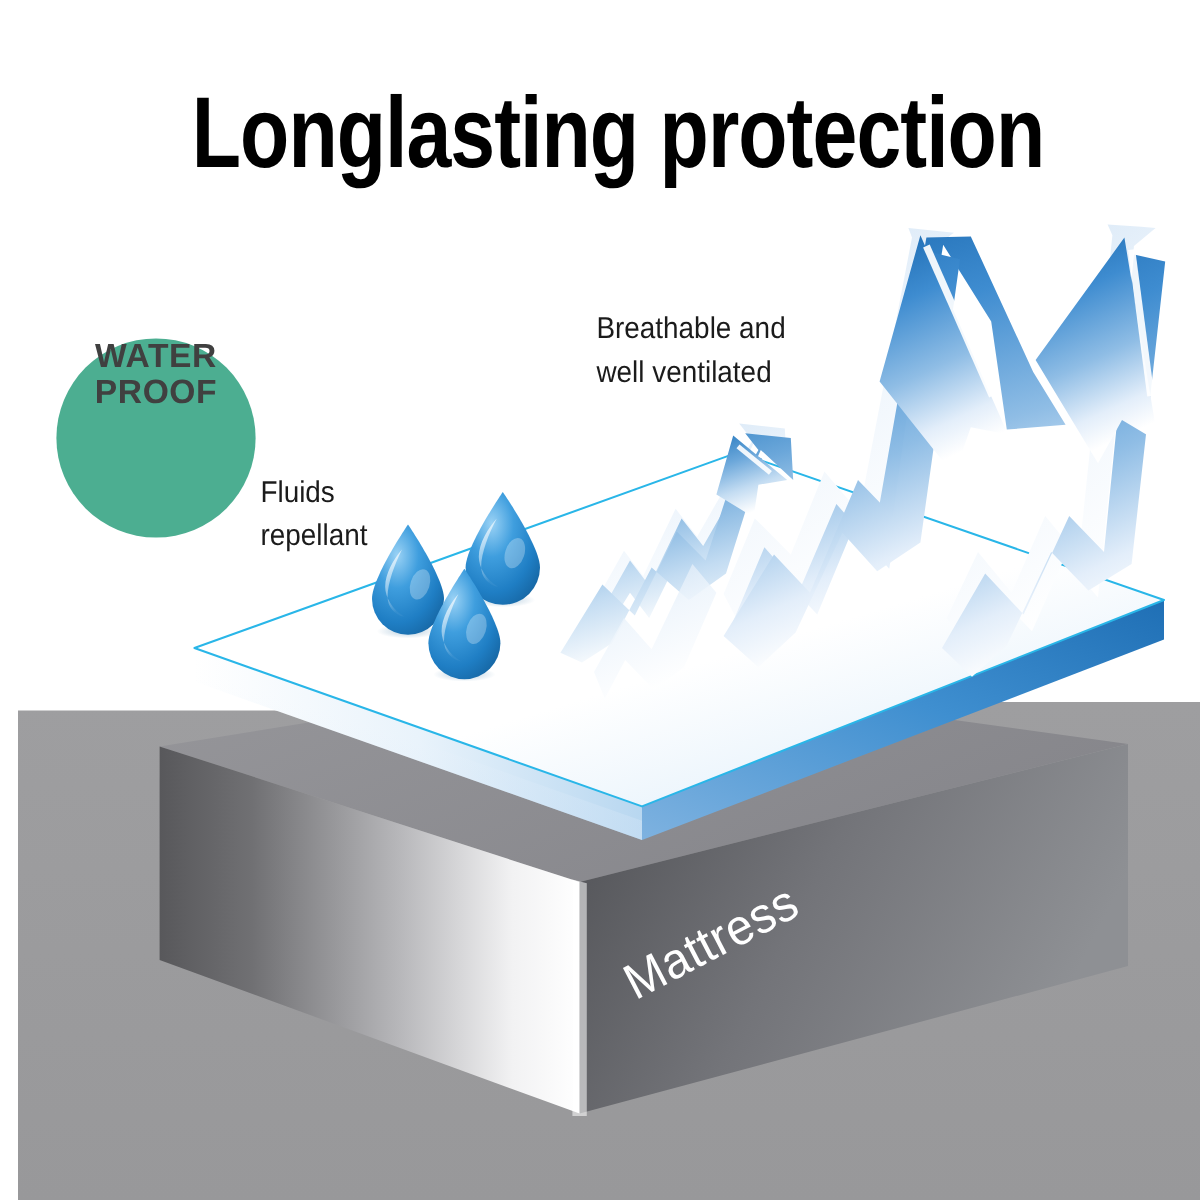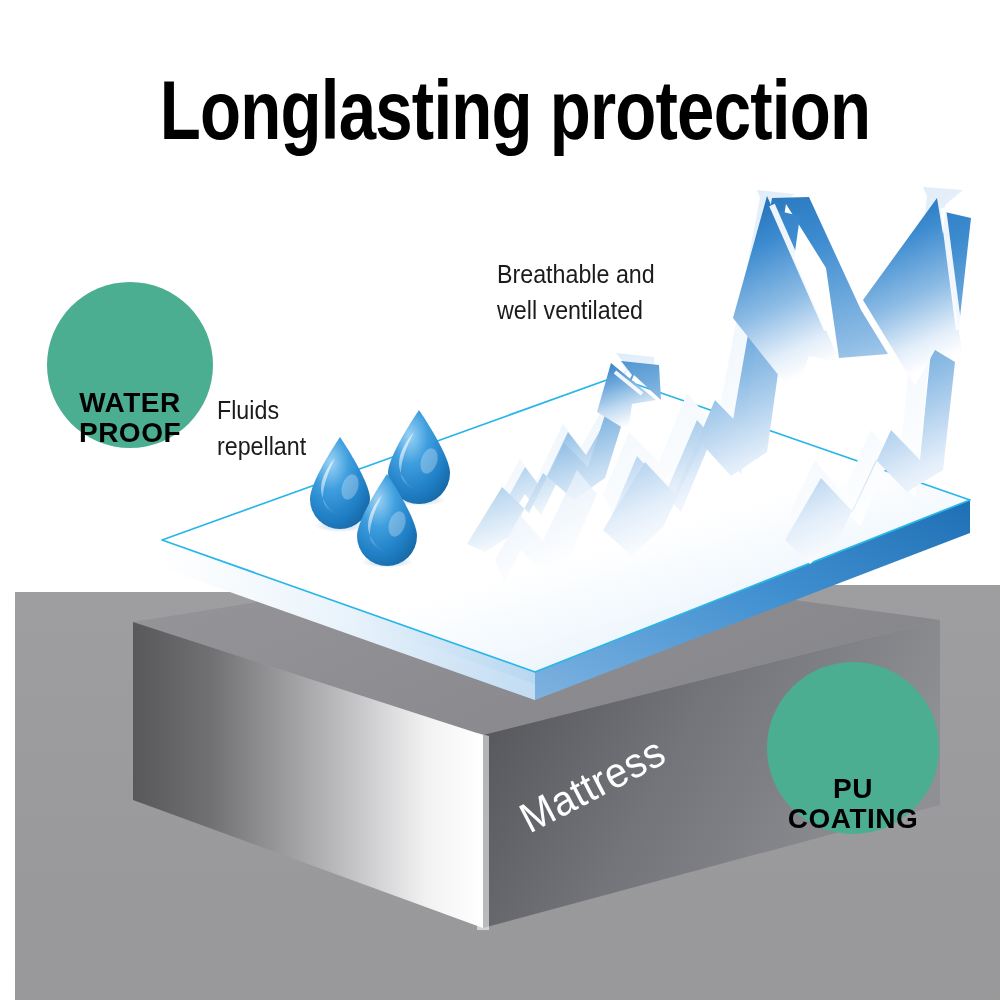--- a/index.html
+++ b/index.html
@@ -26,23 +26,23 @@
     white-space:nowrap;
   }
 
   
   #art{position:absolute;left:0;top:0;width:1000px;height:1000px;}
 
   
   .badge{
     position:absolute;border-radius:50%;
     background:#4CAE91;
-    display:flex;align-items:flex-end;justify-content:center;
+    display:flex;align-items:flex-start;justify-content:center;
     text-align:center;
-    color:#000000;font-weight:bold;
+    color:#404040;font-weight:bold;
     line-height:1.08;
     letter-spacing:0.5px;
   }
   #badge-waterproof{left:32px;top:282px;width:166px;height:166px;font-size:28px;}
   #badge-pucoating{left:752px;top:662px;width:172px;height:172px;font-size:28px;}
   .badge span{display:block;white-space:pre-line;}
 
   
   .callout{
     position:absolute;
@@ -295,24 +295,20 @@
         <ellipse cx="382" cy="524" rx="8" ry="13" fill="#ffffff" opacity="0.28" transform="rotate(18 382 524)"></ellipse>
       </g>
     </g>
   </svg>
 
   <div class="badge" id="badge-waterproof">
     <span>WATER
 PROOF</span>
   </div>
 
-  <div class="badge" id="badge-pucoating">
-    <span>PU
-COATING</span>
-  </div>
 
   <div class="callout" id="label-breathable">Breathable and
 well ventilated</div>
 
   <div class="callout" id="label-fluids">Fluids
 repellant</div>
 
   <div id="label-mattress">Mattress</div>
 
 </div>

